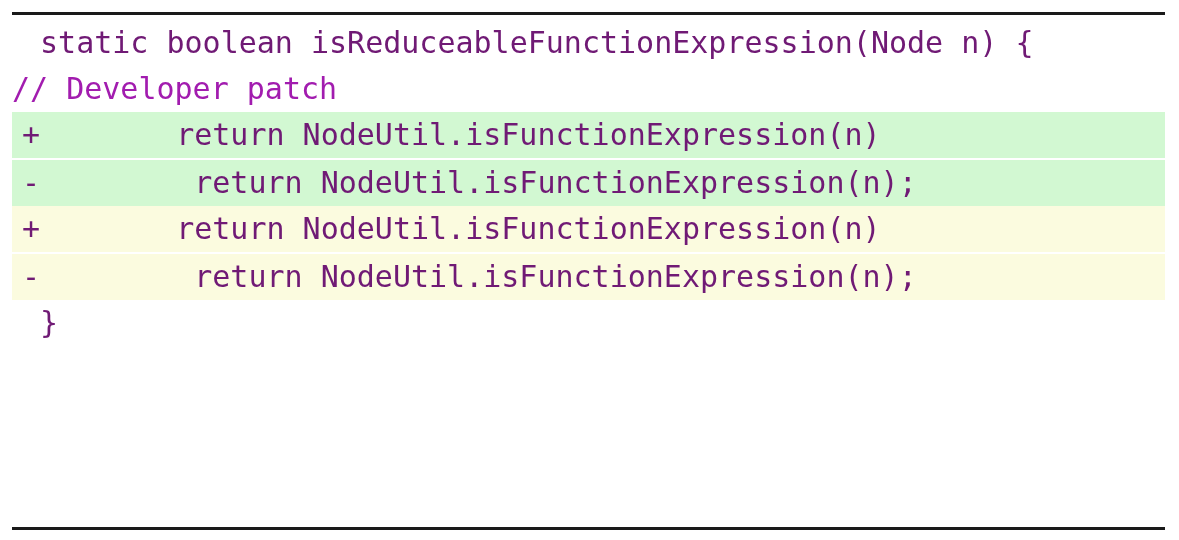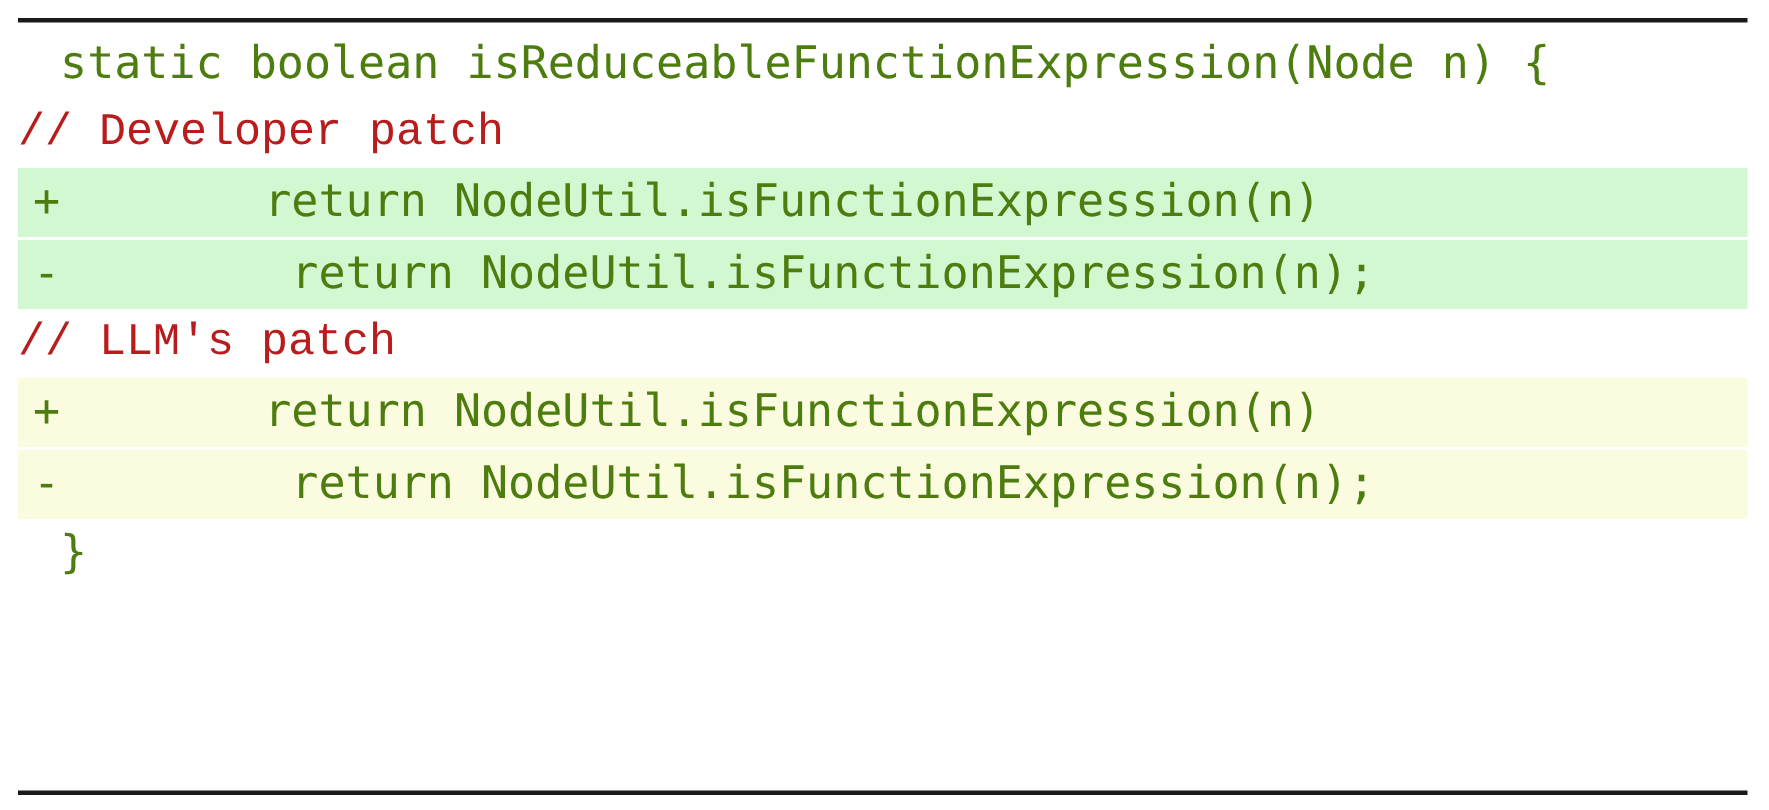--- a/index.html
+++ b/index.html
@@ -42,21 +42,21 @@
   }
 
   .code-line {
     display: block;
     position: relative;
     height: 46px;
     line-height: 46px;
     white-space: pre;
     font-size: 30px;
     font-family: "DejaVu Sans Mono", "Liberation Mono", monospace;
-    color: #4d7c0f;
+    color: #701a75;
     letter-spacing: 0px;
     background: transparent;
   }
 
   
   .gutter {
     display: inline-block;
     width: 110px;
     padding-left: 10px;
     box-sizing: border-box;
@@ -68,22 +68,21 @@
     white-space: pre;
   }
 
   
   .code-line.plain .code-text {
     padding-left: 10px;
   }
 
   
   .code-line.comment {
-    color: #b91c1c;
-    font-family: Liberation Mono, monospace;
+    color: #a21caf;
   }
   .code-line.comment .code-text {
     padding-left: 0px;
   }
 
   
   .hunk {
     position: relative;
   }
   .hunk.added-dev .code-line {
@@ -108,21 +107,20 @@
 
     <div class="code-line plain"><span class="code-text"> static boolean isReduceableFunctionExpression(Node n) {</span></div>
 
     <div class="code-line comment"><span class="code-text">// Developer patch</span></div>
 
     <div class="hunk added-dev">
       <div class="code-line"><span class="gutter">+</span><span class="code-text">   return NodeUtil.isFunctionExpression(n)</span></div>
       <div class="code-line"><span class="gutter">-</span><span class="code-text">    return NodeUtil.isFunctionExpression(n);</span></div>
     </div>
 
-    <div class="code-line comment"><span class="code-text">// LLM's patch</span></div>
 
     <div class="hunk added-llm">
       <div class="code-line"><span class="gutter">+</span><span class="code-text">   return NodeUtil.isFunctionExpression(n)</span></div>
       <div class="code-line"><span class="gutter">-</span><span class="code-text">    return NodeUtil.isFunctionExpression(n);</span></div>
     </div>
 
     <div class="code-line plain"><span class="code-text"> }</span></div>
 
   </div>
 

